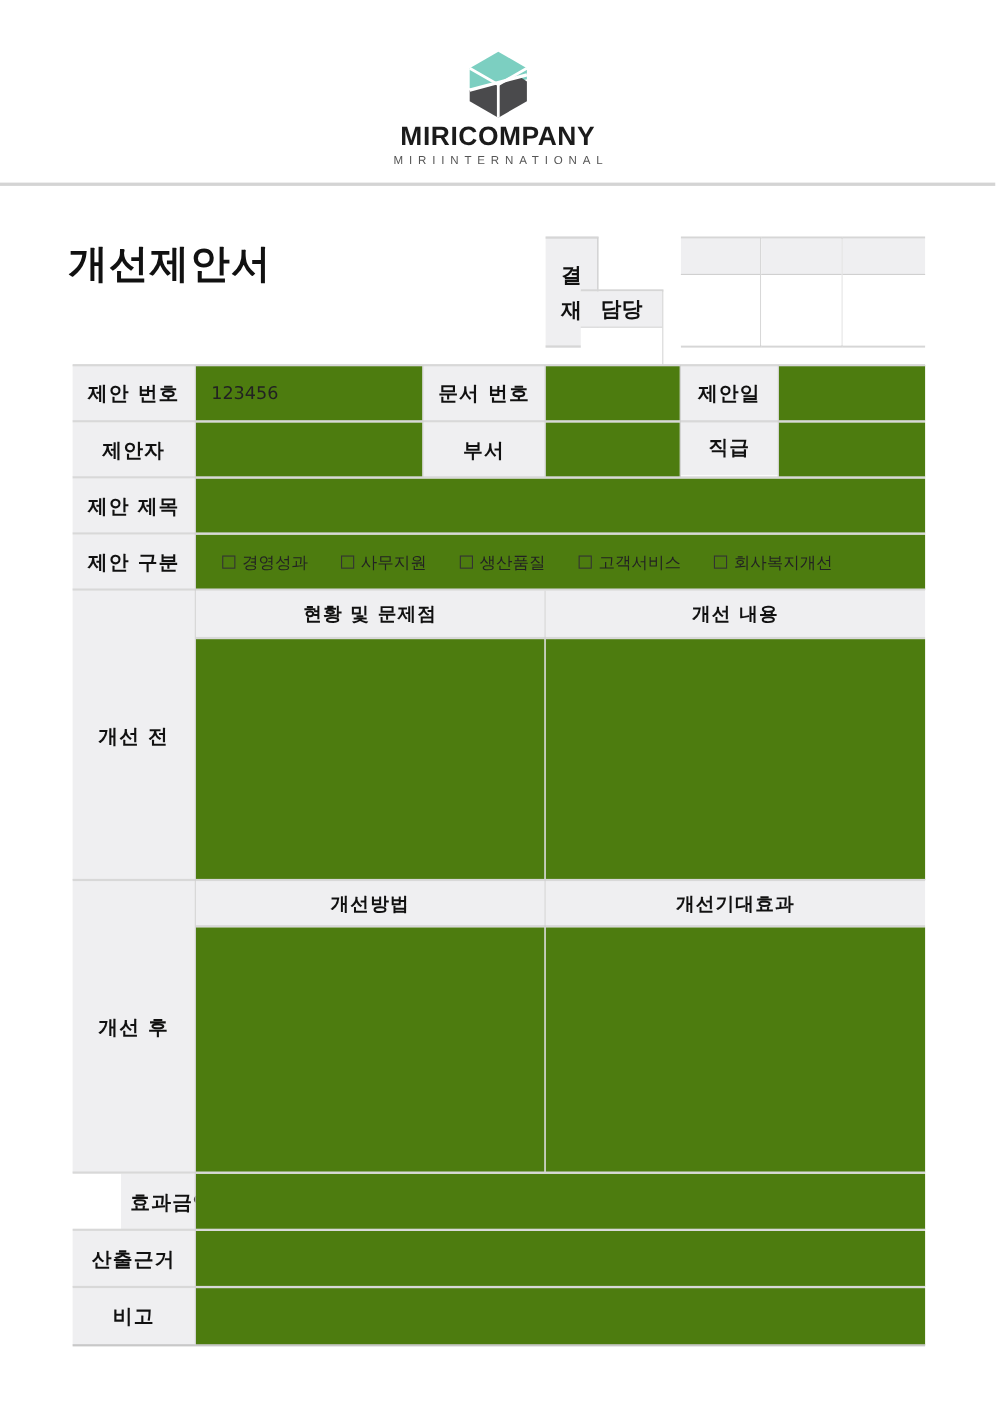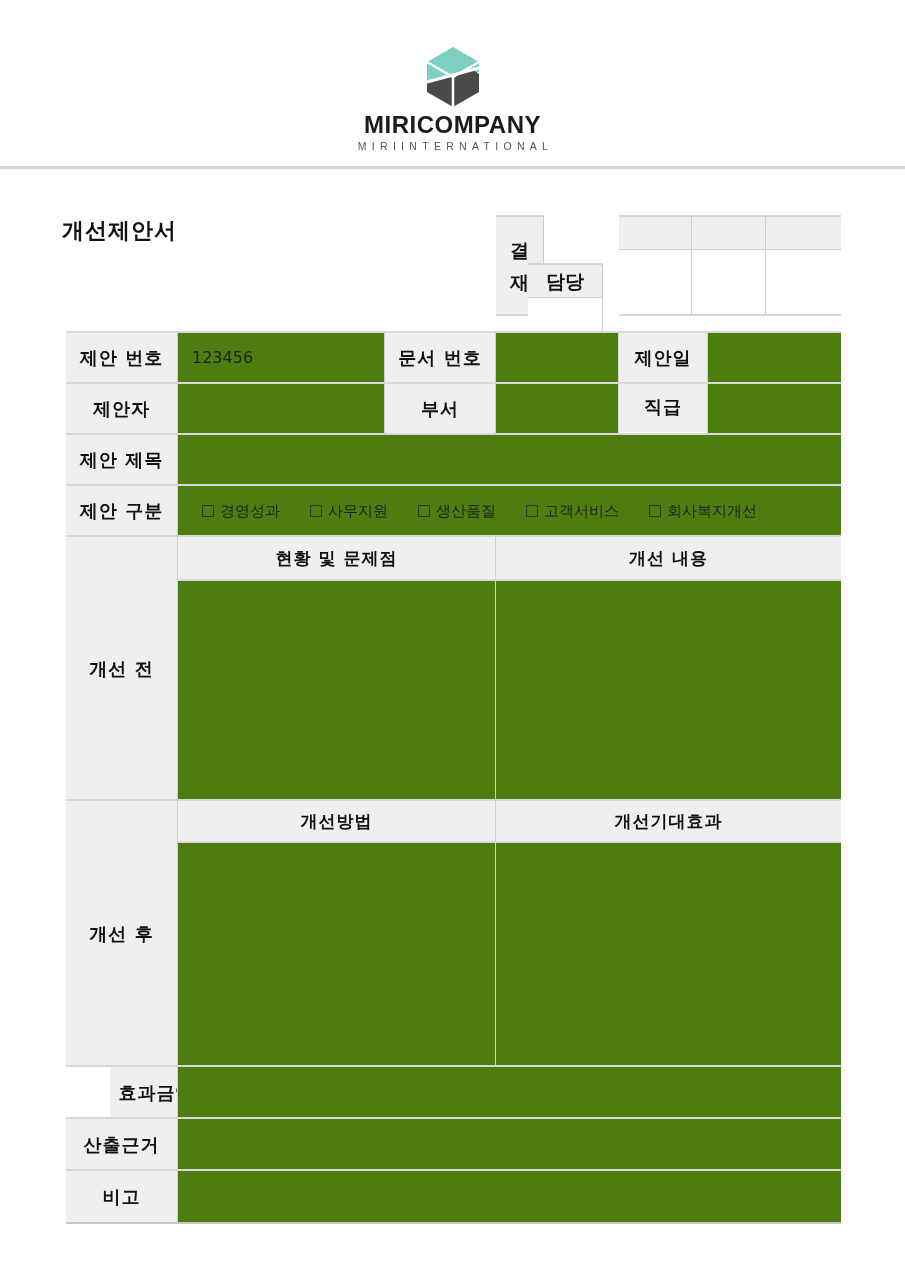--- a/index.html
+++ b/index.html
@@ -9,21 +9,21 @@
     .header { position: absolute; left: 0; top: 0; width: 905px; height: 168px; }
     .logo { position: absolute; left: 425px; top: 46px; width: 56px; height: 62px; }
     .brand { position: absolute; left: 0; width: 905px; top: 111px; text-align: center;
              font-family: "Liberation Sans", sans-serif; font-weight: bold; font-size: 24px;
              letter-spacing: 0.5px; color: #1b1b1b; }
     .brand-sub { position: absolute; left: 0; width: 905px; top: 140px; text-align: center;
              font-family: "Liberation Sans", sans-serif; font-size: 10.5px; letter-spacing: 5.3px;
              color: #555; padding-left: 6px; }
     .divider { position: absolute; left: 0; top: 166px; width: 905px; height: 3px; background: #d4d4d4; }
 
-    .doc-title { position: absolute; left: 62px; top: 216px; font-size: 22px; font-weight: bold; letter-spacing: 1px; color: #111; }
+    .doc-title { position: absolute; left: 62px; top: 216px; font-size: 36px; font-weight: bold; letter-spacing: 1px; color: #111; }
 
     
     .approval { position: absolute; left: 496px; top: 215px; width: 345px; height: 101px; }
     .approval .side { position: absolute; left: 0; top: 0; width: 48px; height: 101px; background: #efeff1;
                       border-top: 2px solid #d6d6d6; border-bottom: 2px solid #d6d6d6; border-right: 1px solid #c9c9c9;
                       display: flex; flex-direction: column; align-items: center; justify-content: center;
                       font-size: 19px; font-weight: bold; line-height: 32px; }
     .approval .col { position: absolute; top: 0; height: 101px; border-right: 1px solid #d0d0d0;
                       border-top: 2px solid #d6d6d6; border-bottom: 2px solid #d6d6d6; }
     .approval .col .head { height: 33px; background: #efeff1; border-bottom: 1px solid #d0d0d0;

